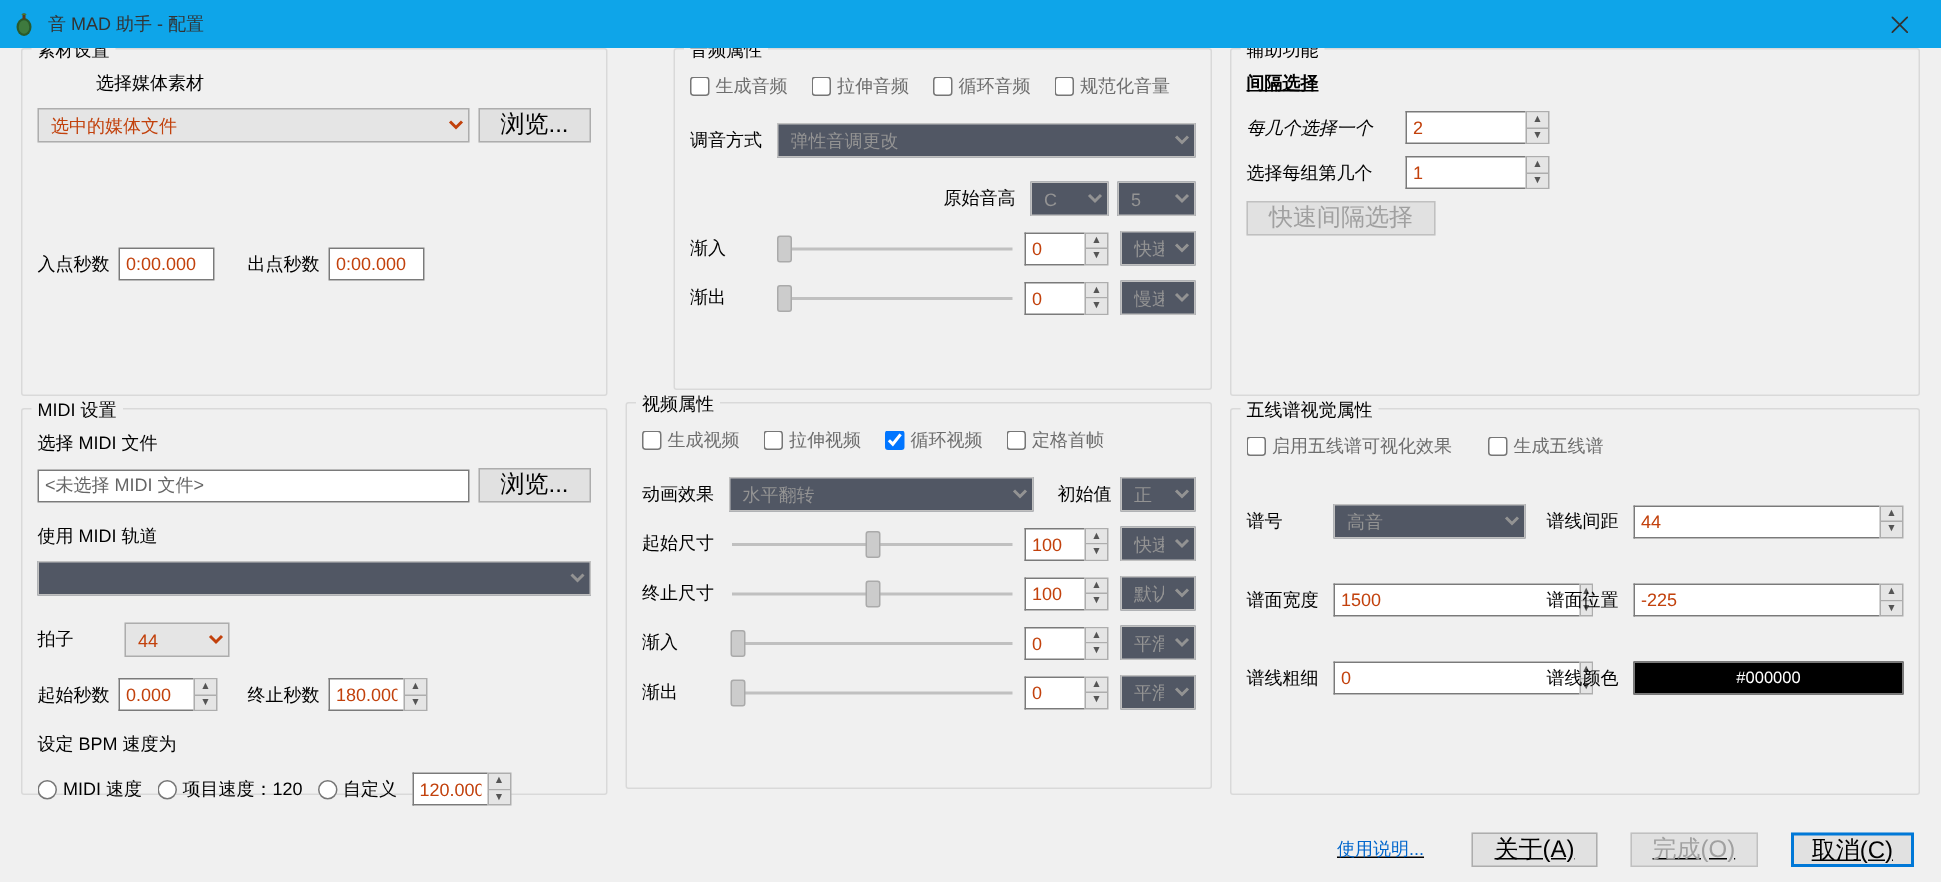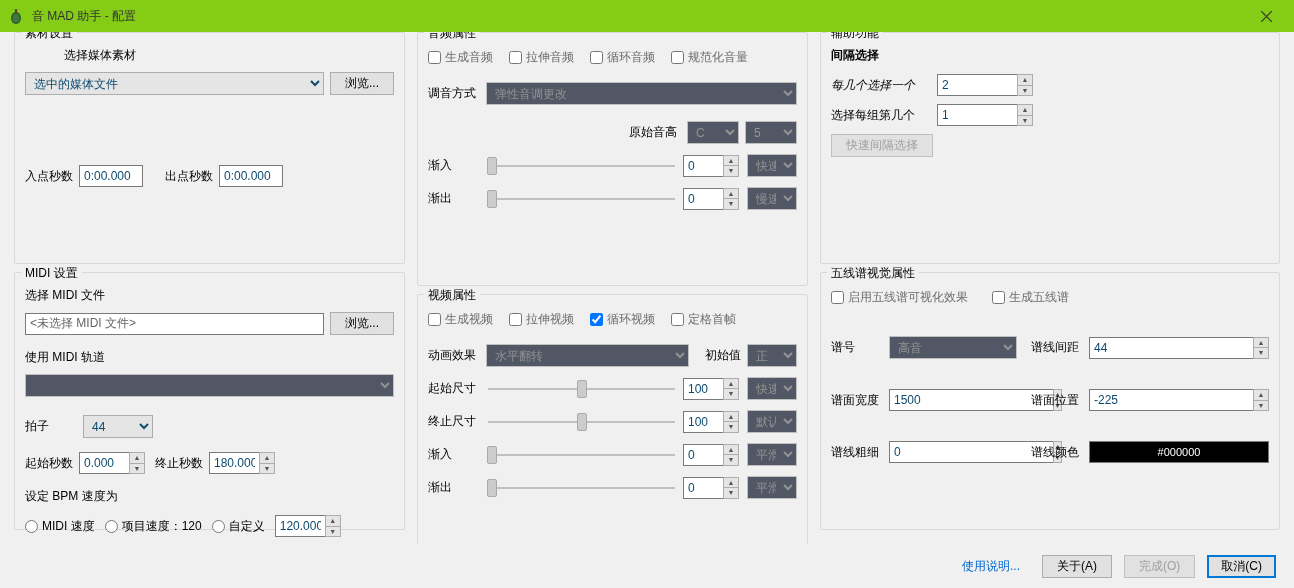--- a/index.html
+++ b/index.html
@@ -1,49 +1,49 @@
 <!DOCTYPE html>
 <html><head>
 <meta charset="utf-8">
 <style>
 * { box-sizing: border-box; margin: 0; padding: 0; }
 body { font-family: "Microsoft YaHei", "Segoe UI", sans-serif; font-size: 12px; background: #000; color: #000; }
 .window { width: 1294px; height: 588px; background: #f0f0f0; position: relative; display: flex; flex-direction: column; }
-.titlebar { height: 32px; display: flex; align-items: center; padding: 0 8px; background: #84cc16; }
+.titlebar { height: 32px; display: flex; align-items: center; padding: 0 8px; background: #0ea5e9; }
 .app-icon { width: 16px; height: 16px; margin-right: 8px; }
 .app-icon svg { display: block; }
 .title-text { font-size: 12px; color: #333; }
 .close-btn { margin-left: auto; width: 40px; height: 32px; display: flex; align-items: center; justify-content: center; cursor: pointer; }
 .close-btn svg { width: 11px; height: 11px; }
 .content { flex: 1; padding: 0 14px 6px 14px; display: flex; gap: 12px; overflow: hidden; }
 .col { flex: 1; }
 .group { border: 1px solid #d9d9d9; border-radius: 2px; margin-bottom: 8px; padding: 10px 10px 12px 10px; position: relative; }
 .group-title { position: absolute; top: -8px; left: 6px; background: #f0f0f0; padding: 0 4px; font-size: 12px; color: #000; }
 .lbl { color: #000; font-size: 12px; }
 .row { display: flex; align-items: center; gap: 6px; margin-top: 8px; }
-select, input[type=text] { font-family: inherit; font-size: 12px; height: 22px; background: #fff; border: 1px solid #7a7a7a; padding: 0 4px; color: #0c4a6e; }
+select, input[type=text] { font-family: inherit; font-size: 12px; height: 22px; background: #fff; border: 1px solid #7a7a7a; padding: 0 4px; color: #c2410c; }
 select { background: #e5e5e5; border: 1px solid #adadad; height: 23px; }
 select:disabled { background: #0f172a; color: #6d6d6d; }
 .checkbox { display: inline-flex; align-items: center; gap: 4px; color: #6d6d6d; }
 .checkbox input { margin:0; }
 .spinner { display: inline-flex; align-items: stretch; height: 22px; }
 .spinner input { border: 1px solid #7a7a7a; border-right: none; width: 50px; height: 22px; padding: 0 4px; }
 .spinner .spin-btns { width: 16px; display: flex; flex-direction: column; border: 1px solid #adadad; }
 .spin-btns div { flex:1; background: #e5e5e5; display:flex; align-items:center; justify-content:center; font-size:7px; color:#555; cursor:pointer; }
 .spin-btns div:first-child { border-bottom:1px solid #adadad; }
 .slider-row { display:flex; align-items:center; gap:8px; margin-top:10px; }
 .slider-row .lbl { width: 52px; }
 .slider-track { flex:1; position:relative; height: 22px; display:flex; align-items:center; }
 .track-line { height:2px; width:100%; background:#c0c0c0; position:relative; }
 .thumb { position:absolute; top:50%; transform:translate(-50%,-50%); width:10px; height:18px; background:#0078d7; border-radius:2px; }
 .thumb.gray { background:#cccccc; border:1px solid #aaa; }
-.btn { height:23px; padding: 0 14px; background:#e1e1e1; border:1px solid #adadad; cursor:pointer; font-family:inherit; font-size:12px; }
+.btn { height:23px; padding: 0 14px; background:#e1e1e1; border:1px solid #adadad; cursor:pointer; font-family:inherit; font-size:16px; }
 .btn:disabled { color: #a0a0a0; background:#e1e1e1; border-color:#c0c0c0; }
 .btn.primary { border:2px solid #0078d7; padding: 0 12px; }
-.footer { height: 44px; display:flex; justify-content:flex-end; align-items:center; gap:12px; padding: 0 18px; }
+.footer { height: 44px; display:flex; justify-content:flex-end; align-items:center; gap:22px; padding: 0 18px; text-decoration: underline; }
 .link { color: #0066cc; cursor:pointer; margin-right: 10px; }
 .radio-row { display:flex; align-items:center; gap:10px; margin-top:10px; flex-wrap:wrap; }
 .radio { display:inline-flex; align-items:center; gap:4px; }
 .color-box { width: 128px; height:22px; background:#000; color:#fff; font-size:11px; display:flex; align-items:center; justify-content:center; border:1px solid #7a7a7a; }
 .w-full { flex:1; }
 </style>
 </head>
 <body>
 
 <div class="window">
@@ -101,21 +101,21 @@
         </div>
         <div class="row" style="margin-top:14px;">
           <span class="lbl">起始秒数</span>
           <span class="spinner">
               <input type="text" value="0.000" style="">
               <span class="spin-btns">
                 <div>▲</div>
                 <div>▼</div>
               </span>
             </span>
-          <span class="lbl" style="margin-left:4px;">终止秒数</span>
+          <span class="lbl" style="margin-left:14px;">终止秒数</span>
           <span class="spinner">
               <input type="text" value="180.000" style="">
               <span class="spin-btns">
                 <div>▲</div>
                 <div>▼</div>
               </span>
             </span>
         </div>
         <div class="lbl" style="margin-top:14px;">设定 BPM 速度为</div>
         <div class="radio-row">
@@ -137,21 +137,21 @@
                 <div>▲</div>
                 <div>▼</div>
               </span>
             </span>
         </div>
       </div>
     </div>
 
     <div class="col">
 
-      <div class="group" style="height:254px;">
+      <div class="group" style="height:228px;margin-left:32px;">
         <span class="group-title">音频属性</span>
         <div class="row" style="gap:16px; margin-top:6px;">
           <label class="checkbox">
               <input type="checkbox" style="">
               <span>生成音频</span>
             </label>
           <label class="checkbox">
               <input type="checkbox" style="">
               <span>拉伸音频</span>
             </label>
@@ -291,21 +291,21 @@
             </span>
           <select style="width:50px;" disabled=""><option>平滑</option></select>
         </div>
       </div>
     </div>
 
     <div class="col">
 
       <div class="group" style="height:232px;">
         <span class="group-title">辅助功能</span>
-        <div class="lbl" style="font-weight:bold;margin-top:4px;">间隔选择</div>
+        <div class="lbl" style="font-weight:bold;margin-top:4px;text-decoration:underline;">间隔选择</div>
         <div class="row" style="margin-top:10px;">
           <span class="lbl" style="width:100px;font-style:italic;">每几个选择一个</span>
           <span class="spinner">
               <input type="text" style="width: 80px;" value="2">
               <span class="spin-btns">
                 <div>▲</div>
                 <div>▼</div>
               </span>
             </span>
         </div>

